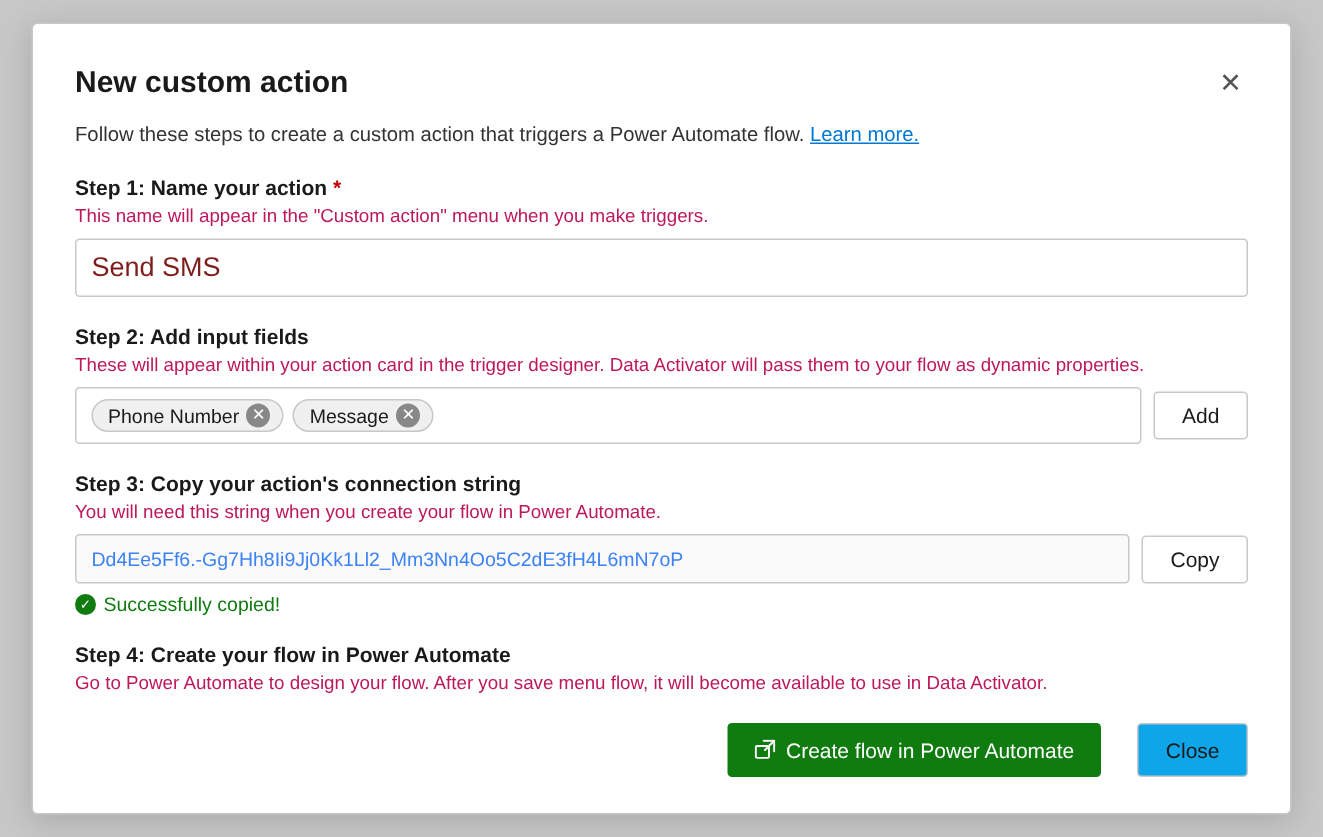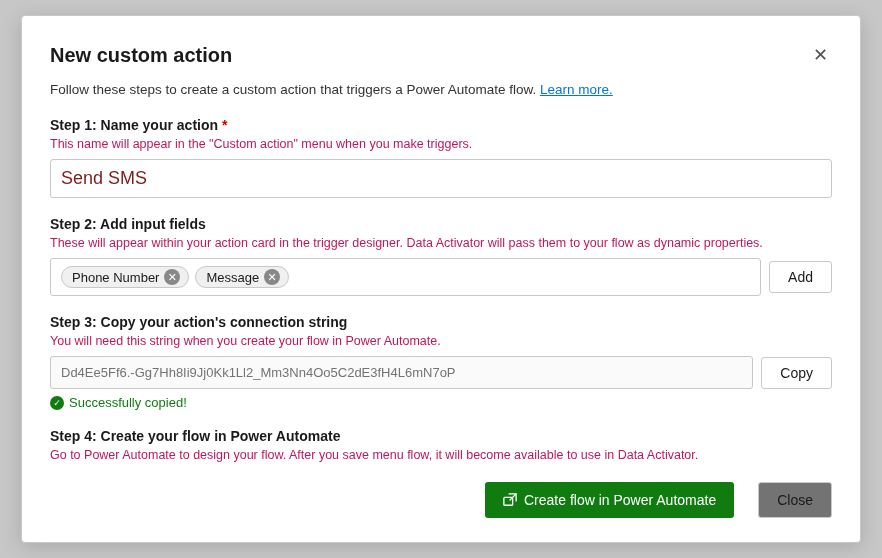--- a/index.html
+++ b/index.html
@@ -165,21 +165,21 @@
       align-items: center;
       gap: 8px;
     }
 
     .copy-input {
       flex: 1;
       border: 1px solid #c8c8c8;
       border-radius: 3px;
       padding: 8px 10px;
       font-size: 13px;
-      color: #737373;
+      color: #3b82f6;
       background: #fafafa;
       outline: none;
     }
 
     .copy-btn {
       background: #fff;
       border: 1px solid #c8c8c8;
       border-radius: 3px;
       padding: 7px 18px;
       font-size: 14px;
@@ -223,21 +223,21 @@
       border-radius: 3px;
       padding: 9px 18px;
       font-size: 14px;
       cursor: pointer;
       display: flex;
       align-items: center;
       gap: 7px;
     }
 
     .btn-secondary {
-      background: #737373;
+      background: #0ea5e9;
       color: #1a1a1a;
       border: 1px solid #c8c8c8;
       border-radius: 3px;
       padding: 9px 18px;
       font-size: 14px;
       cursor: pointer;
     }
 
     .external-link-icon {
       width: 14px;

